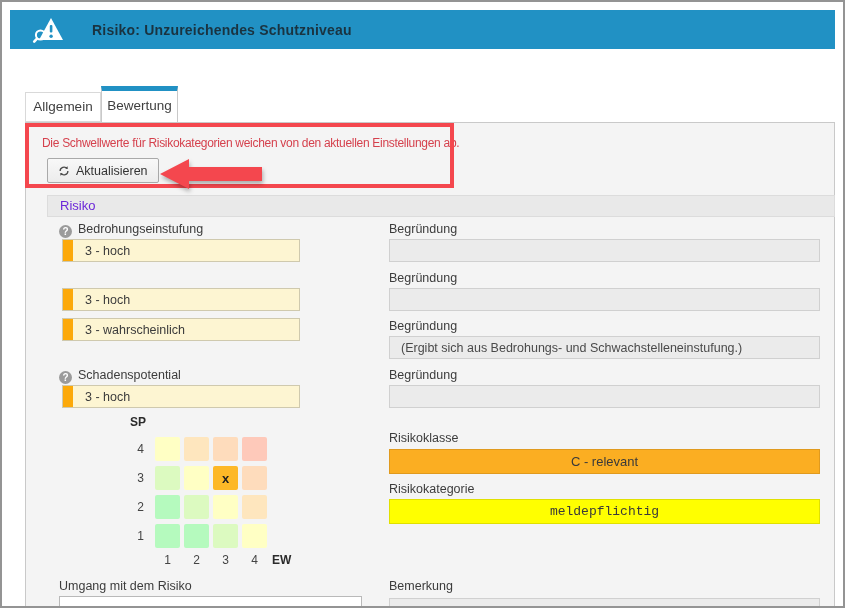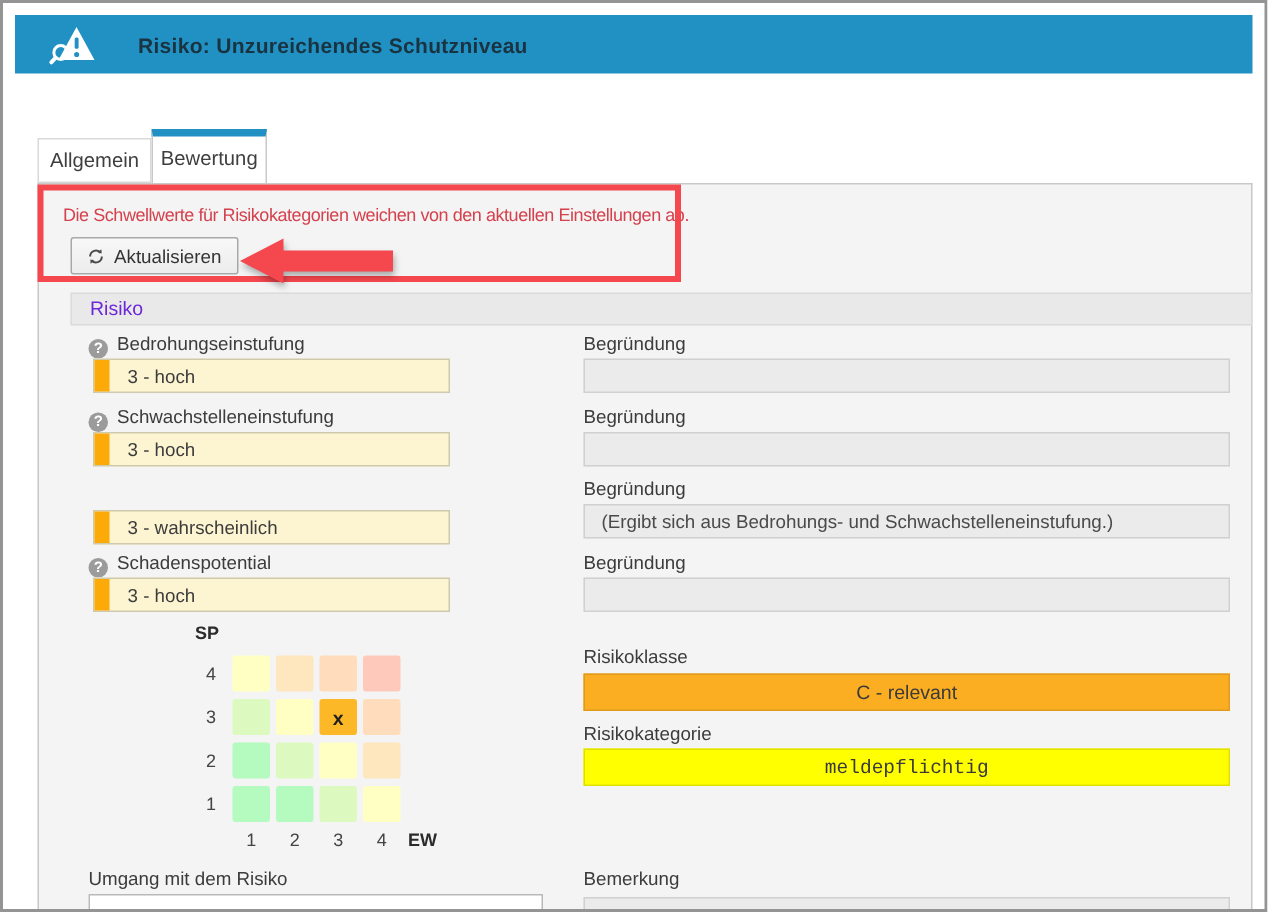--- a/index.html
+++ b/index.html
@@ -129,29 +129,26 @@
   </div>
 
   <div class="fld-label" style="left:57px;top:220px">
     <span class="help-icon">?</span><span>Bedrohungseinstufung</span>
   </div>
   <div class="rating-field" style="top:237px">
     <span class="rating-strip"></span>
     <span class="rating-text">3 - hoch</span>
   </div>
 
-  <div class="fld-label" style="left:57px;top:269px">
-    <span class="help-icon">?</span><span>Schwachstelleneinstufung</span>
-  </div>
   <div class="rating-field" style="top:286px">
     <span class="rating-strip"></span>
     <span class="rating-text">3 - hoch</span>
   </div>
 
-  <div class="rating-field" style="top:338px">
+  <div class="rating-field" style="top:316px">
     <span class="rating-strip"></span>
     <span class="rating-text">3 - wahrscheinlich</span>
   </div>
 
   <div class="fld-label" style="left:57px;top:366px">
     <span class="help-icon">?</span><span>Schadenspotential</span>
   </div>
   <div class="rating-field" style="top:383px">
     <span class="rating-strip"></span>
     <span class="rating-text">3 - hoch</span>

